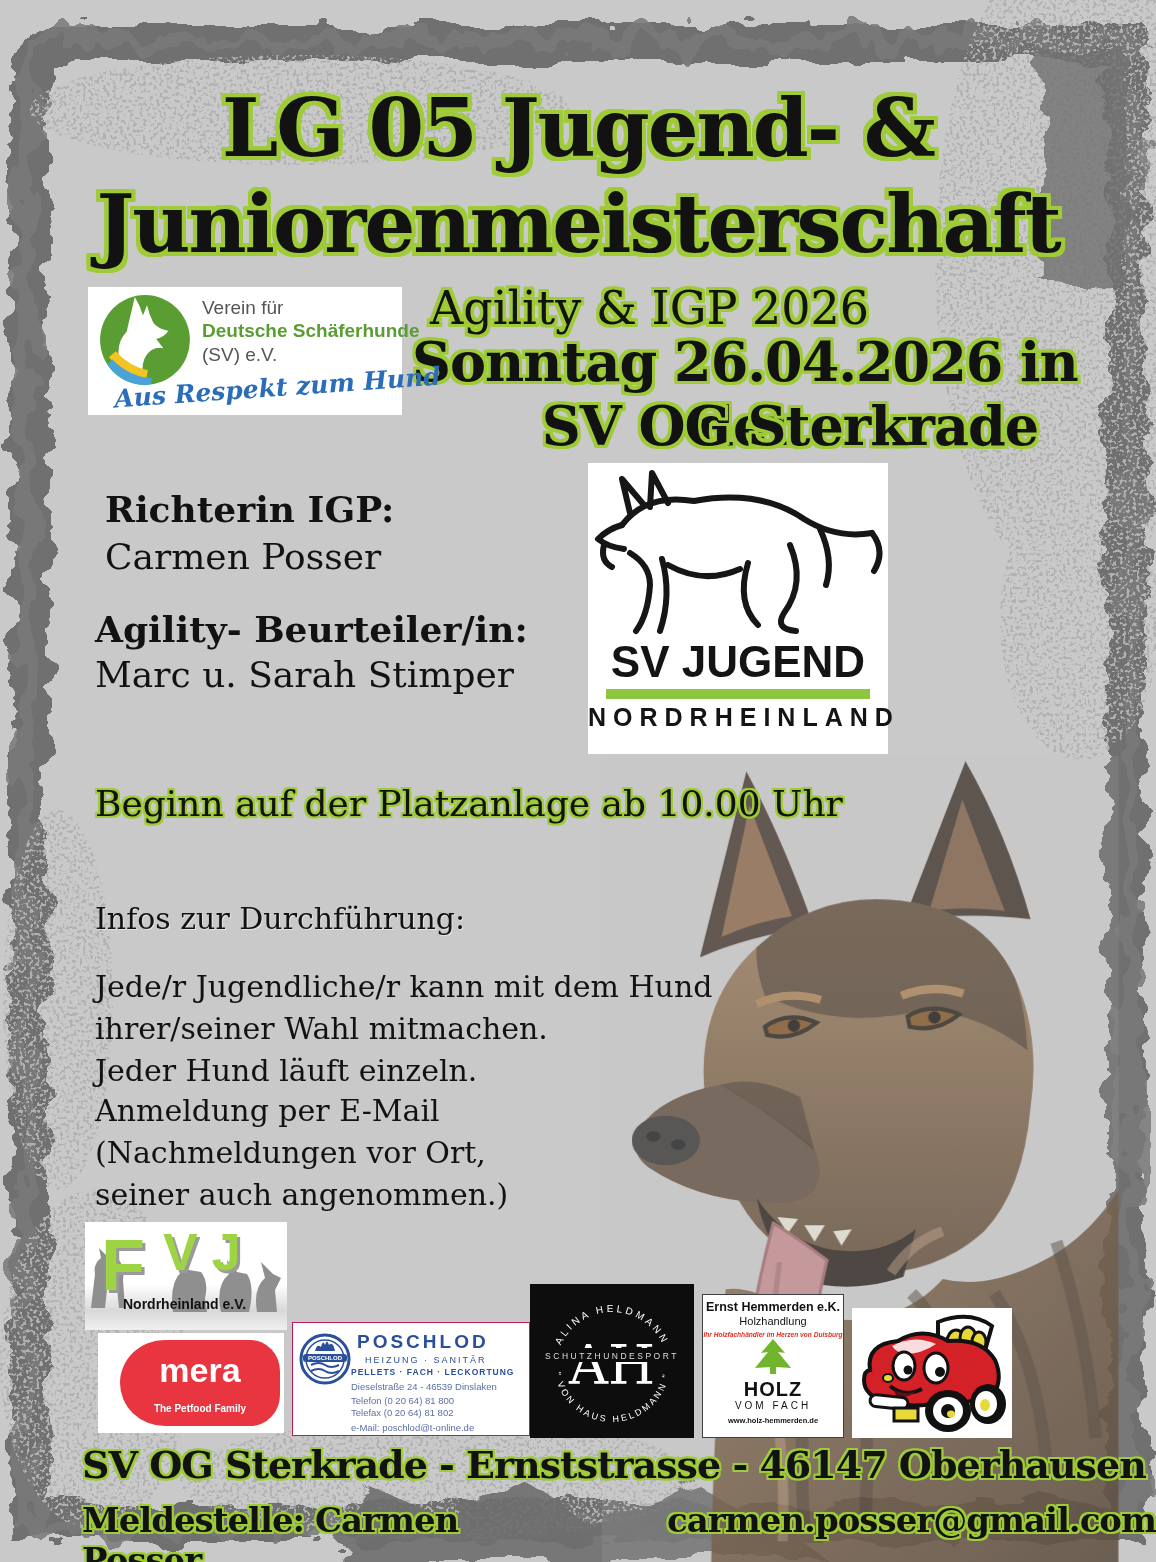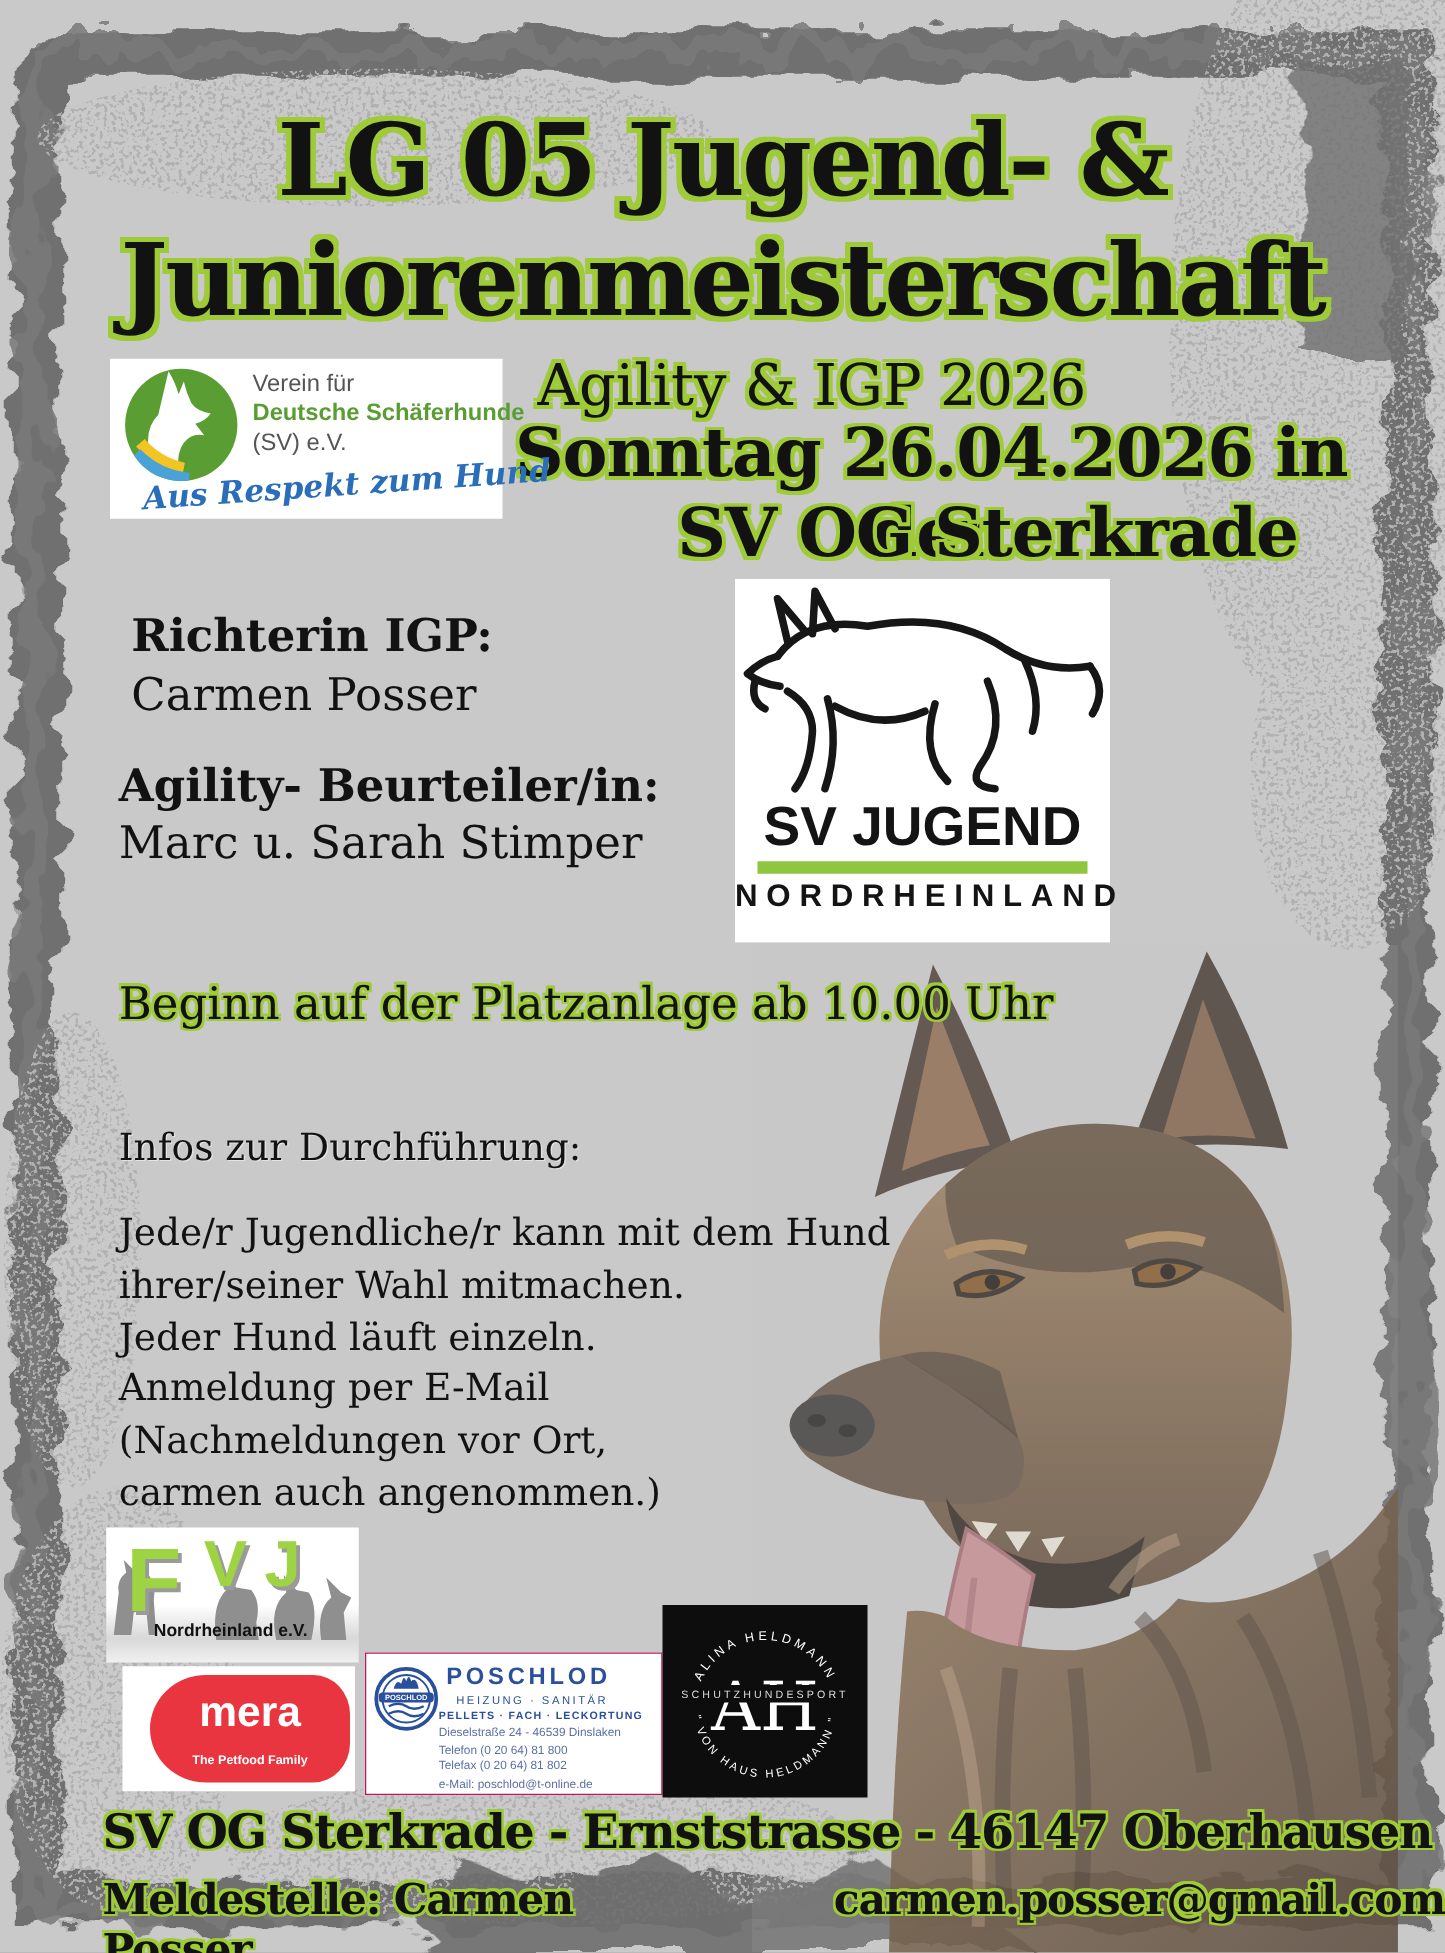--- a/index.html
+++ b/index.html
@@ -70,21 +70,21 @@
                   font-size:19px;letter-spacing:3px;color:#2a4f9b;}
   .poschlod .s1{position:absolute;left:72px;top:32px;font-family:"Liberation Sans",sans-serif;font-weight:normal;font-size:9px;letter-spacing:2px;color:#2a4f9b;}
   .poschlod .s2{position:absolute;left:58px;top:44px;font-family:"Liberation Sans",sans-serif;font-weight:bold;font-size:8.5px;letter-spacing:1px;color:#2a4f9b;}
   .poschlod .a1{position:absolute;left:58px;top:58px;font-family:"Liberation Sans",sans-serif;font-size:9.5px;color:#5a6fa5;}
   .poschlod .a2{position:absolute;left:58px;top:72px;font-family:"Liberation Sans",sans-serif;font-size:9.5px;color:#5a6fa5;}
   .poschlod .a3{position:absolute;left:58px;top:84px;font-family:"Liberation Sans",sans-serif;font-size:9.5px;color:#5a6fa5;}
   .poschlod .a4{position:absolute;left:58px;top:99px;font-family:"Liberation Sans",sans-serif;font-size:9.5px;color:#5a6fa5;}
 
   .heldmann{left:530px;top:1284px;width:164px;height:154px;background:#0d0d0d;}
 
-  .hemmerden{left:702px;top:1294px;width:142px;height:144px;border:6px solid #404040;box-sizing:border-box;
+  .hemmerden{left:702px;top:1294px;width:142px;height:144px;border:1px solid #404040;box-sizing:border-box;
              display:flex;flex-direction:column;align-items:center;font-family:"Liberation Sans",sans-serif;}
   .hemmerden .n{font-size:12.5px;font-weight:bold;margin-top:5px;}
   .hemmerden .h{font-size:11px;margin-top:1px;}
   .hemmerden .tag{font-size:6.6px;font-weight:bold;font-style:italic;color:#e03020;margin-top:4px;}
   .hemmerden .holz{font-size:20px;font-weight:900;letter-spacing:1px;line-height:1;margin-top:1px;}
   .hemmerden .vf{font-size:10px;letter-spacing:3px;margin-top:1px;}
   .hemmerden .web{font-size:7.5px;font-weight:bold;margin-top:5px;}
 
   .car{left:852px;top:1308px;width:160px;height:130px;}
 </style>
@@ -237,21 +237,21 @@
     <div class="jugend-sub">NORDRHEINLAND</div>
   </div>
 
   <div class="abs t36 ol2" style="left:95px;top:783px">Beginn auf der Platzanlage ab 10.00 Uhr</div>
   <div class="abs" style="left:95px;top:901px;font-size:30px;text-shadow:1px 1px 0 rgba(255,255,255,0.5)">Infos zur Durchführung:</div>
   <div class="abs body30" style="left:95px;top:966px">Jede/r Jugendliche/r kann mit dem Hund
 ihrer/seiner Wahl mitmachen.
 Jeder Hund läuft einzeln.</div>
   <div class="abs body30" style="left:95px;top:1090px">Anmeldung per E-Mail
 (Nachmeldungen vor Ort,
- carmen auch angenommen.)</div>
+ seiner auch angenommen.)</div>
 
   <div class="abs fvj">
     <svg class="abs" style="left:0;top:6px" width="202" height="96" viewBox="0 0 202 96">
       <g fill="#8f8f8f">
         <path d="M6,80 L10,46 Q8,36 16,30 L14,20 L24,30 L34,32 Q40,40 38,52 L40,80 L34,80 L32,60 L22,62 L20,80 Z"></path>
         <path d="M88,84 Q84,56 96,44 L92,30 L104,42 L116,44 Q124,54 120,70 L122,84 Z"></path>
         <path d="M136,84 Q130,58 144,46 L142,32 L152,44 L162,46 Q170,58 164,84 Z"></path>
         <path d="M172,84 Q168,60 180,50 L176,34 L188,46 L196,50 L190,62 L192,84 Z"></path>
       </g>
     </svg>

